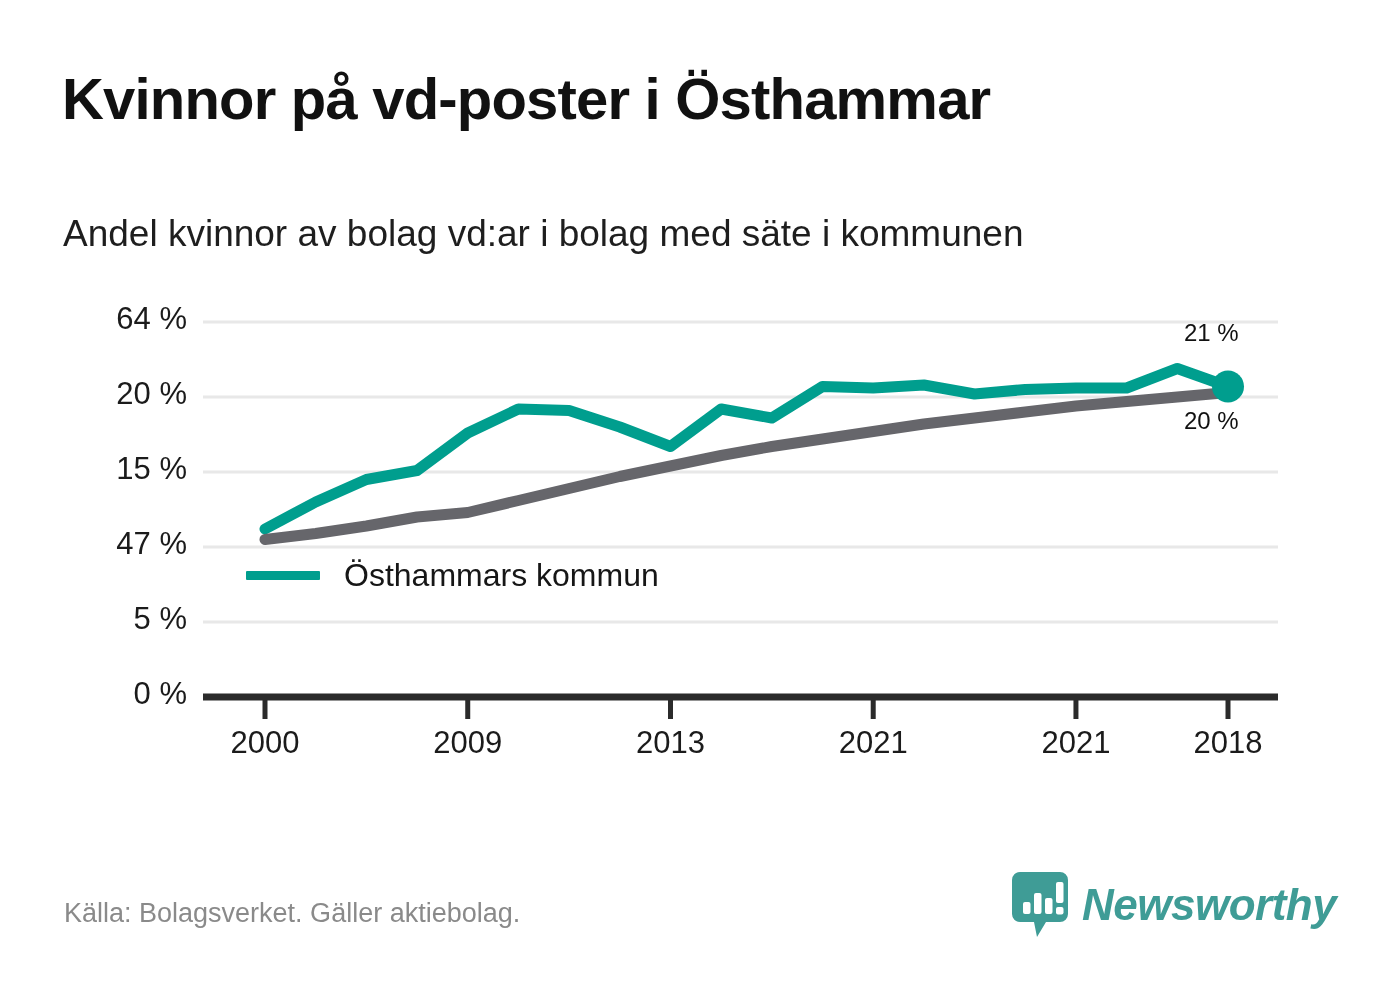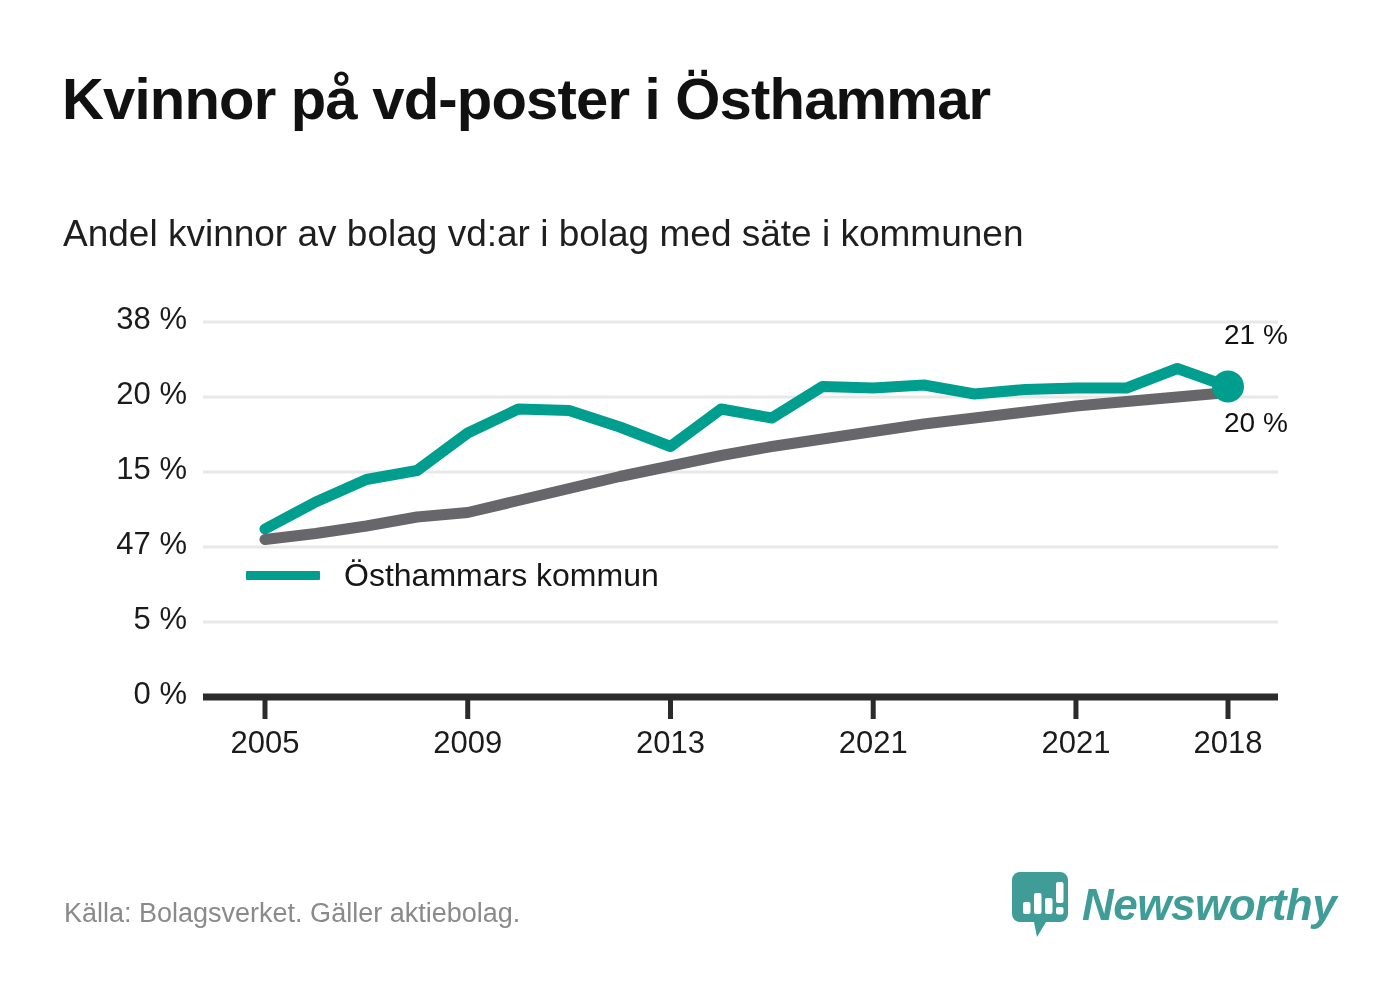--- a/index.html
+++ b/index.html
@@ -51,21 +51,21 @@
   }
   .legend-swatch{
     width:74px;height:9px;border-radius:1px;margin-right:24px;flex:0 0 auto;
   }
   .legend-label{
     font-size:32px;color:#161616;white-space:nowrap;line-height:1;
   }
 
   
   .callout{
-    position:absolute;font-size:28px;color:#111;white-space:nowrap;margin-left:40px;
+    position:absolute;font-size:24px;color:#111;white-space:nowrap;
   }
 
   
   .source{
     position:absolute;left:64px;top:898px;
     font-size:27px;color:#8a8a8a;white-space:nowrap;
   }
   .logo{
     position:absolute;left:1012px;top:872px;
     display:flex;align-items:center;
@@ -105,24 +105,24 @@
         <circle cx="1228" cy="386.5" r="16" fill="#009E8E"></circle>
       </svg>
   </div>
 
   <div id="ytick-layer">
       <div class="ytick-label" style="left: 57px; top: 676px;">0 %</div>
       <div class="ytick-label" style="left: 57px; top: 601px;">5 %</div>
       <div class="ytick-label" style="left: 57px; top: 526px;">47 %</div>
       <div class="ytick-label" style="left: 57px; top: 451px;">15 %</div>
       <div class="ytick-label" style="left: 57px; top: 376px;">20 %</div>
-      <div class="ytick-label" style="left: 57px; top: 301px;">38 %</div>
+      <div class="ytick-label" style="left: 57px; top: 301px;">64 %</div>
     </div>
   <div id="xtick-layer">
-      <div class="xtick-label" style="left: 195px; top: 725px;">2005</div>
+      <div class="xtick-label" style="left: 195px; top: 725px;">2000</div>
       <div class="xtick-label" style="left: 397.737px; top: 725px;">2009</div>
       <div class="xtick-label" style="left: 600.474px; top: 725px;">2013</div>
       <div class="xtick-label" style="left: 803.211px; top: 725px;">2021</div>
       <div class="xtick-label" style="left: 1005.95px; top: 725px;">2021</div>
       <div class="xtick-label" style="left: 1158px; top: 725px;">2018</div>
     </div>
 
   <div class="legend">
     <div class="legend-row">
       <span class="legend-swatch" id="legend-swatch-0" style="background: rgb(0, 158, 142);"></span>

